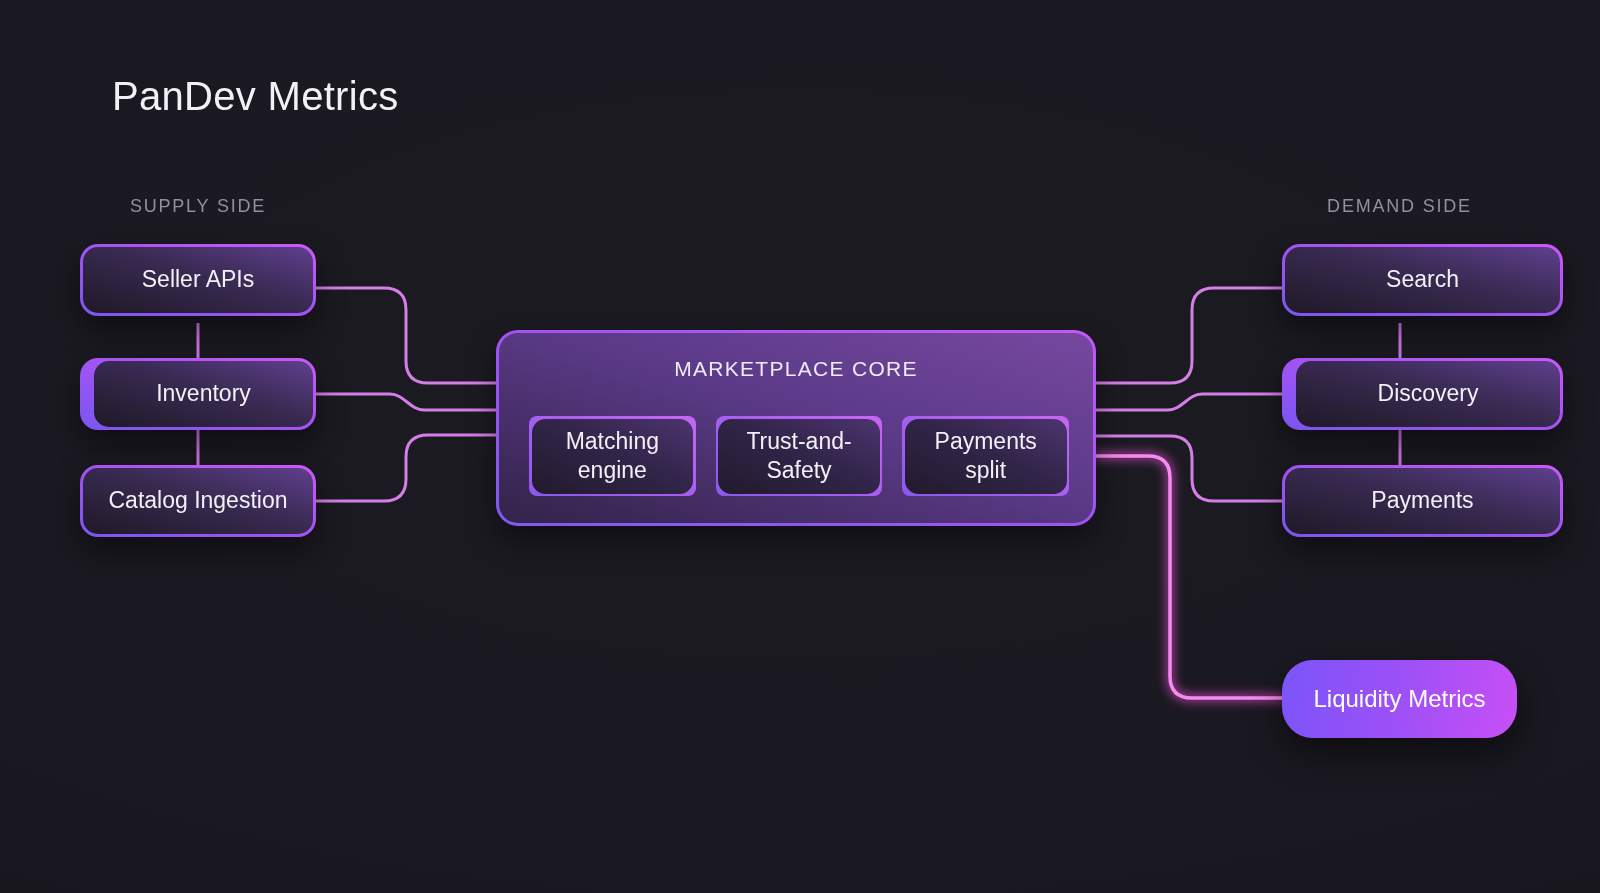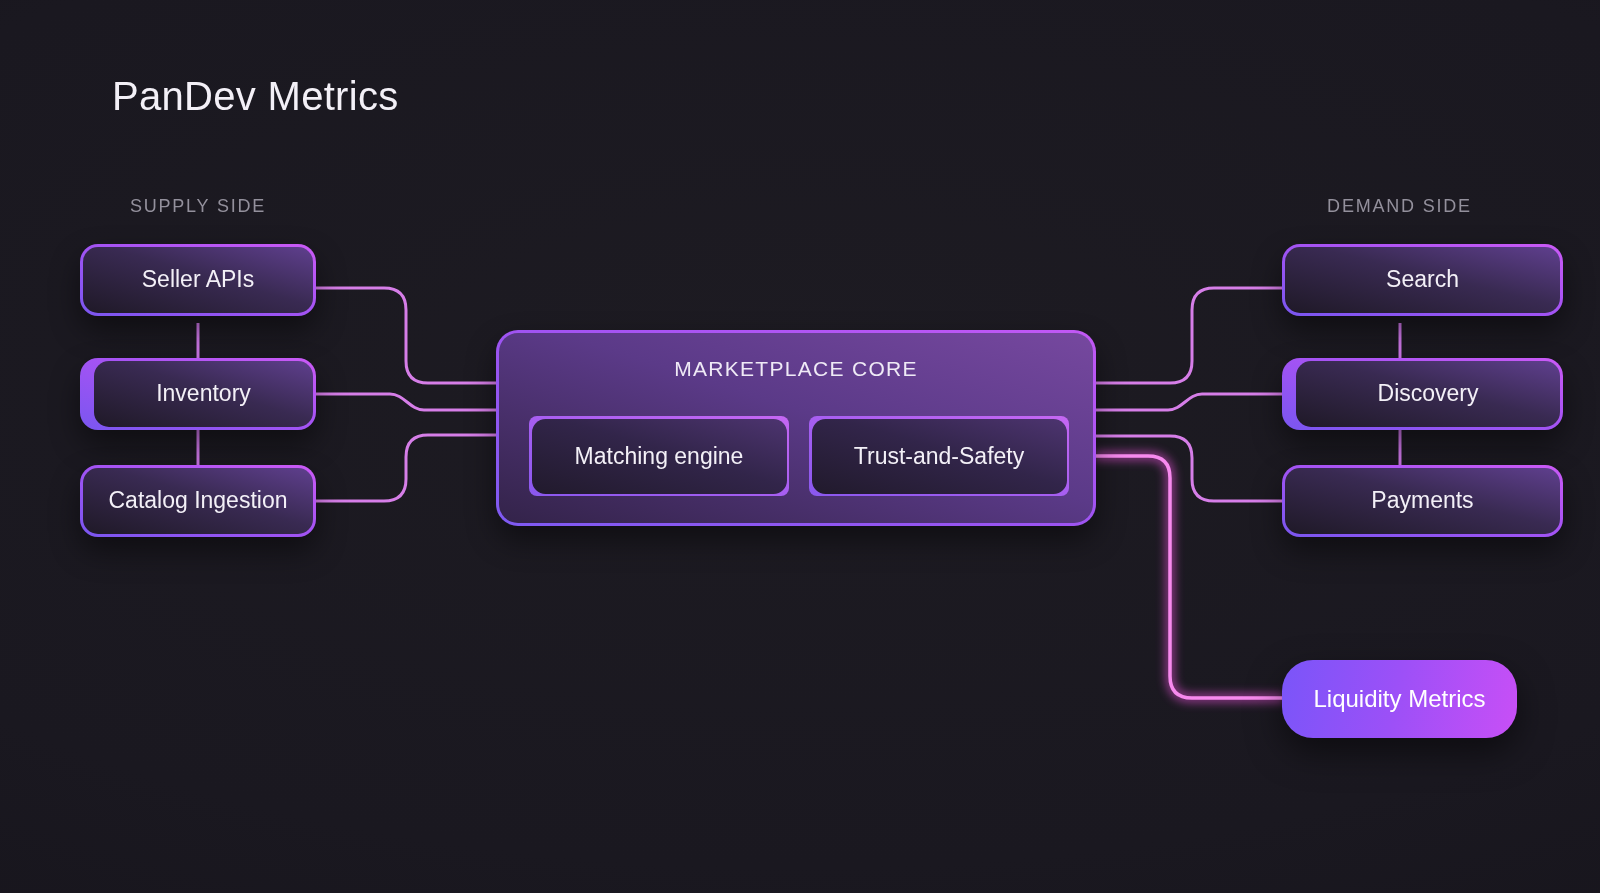--- a/index.html
+++ b/index.html
@@ -122,20 +122,23 @@
   <div class="node core">
     <div class="core-fill">
       <div class="core-title">MARKETPLACE CORE</div>
       <div class="core-modules">
         <div class="module">
           <div class="module-fill">Matching engine</div>
         </div>
         <div class="module">
           <div class="module-fill">Trust-and-Safety</div>
         </div>
+        <div class="module">
+          <div class="module-fill">Payments split</div>
+        </div>
       </div>
     </div>
   </div>
 
   <div class="node demand-node n-row0">
     <div class="node-fill">Search</div>
   </div>
   <div class="node demand-node n-row1">
     <div class="node-fill">Discovery</div>
   </div>

